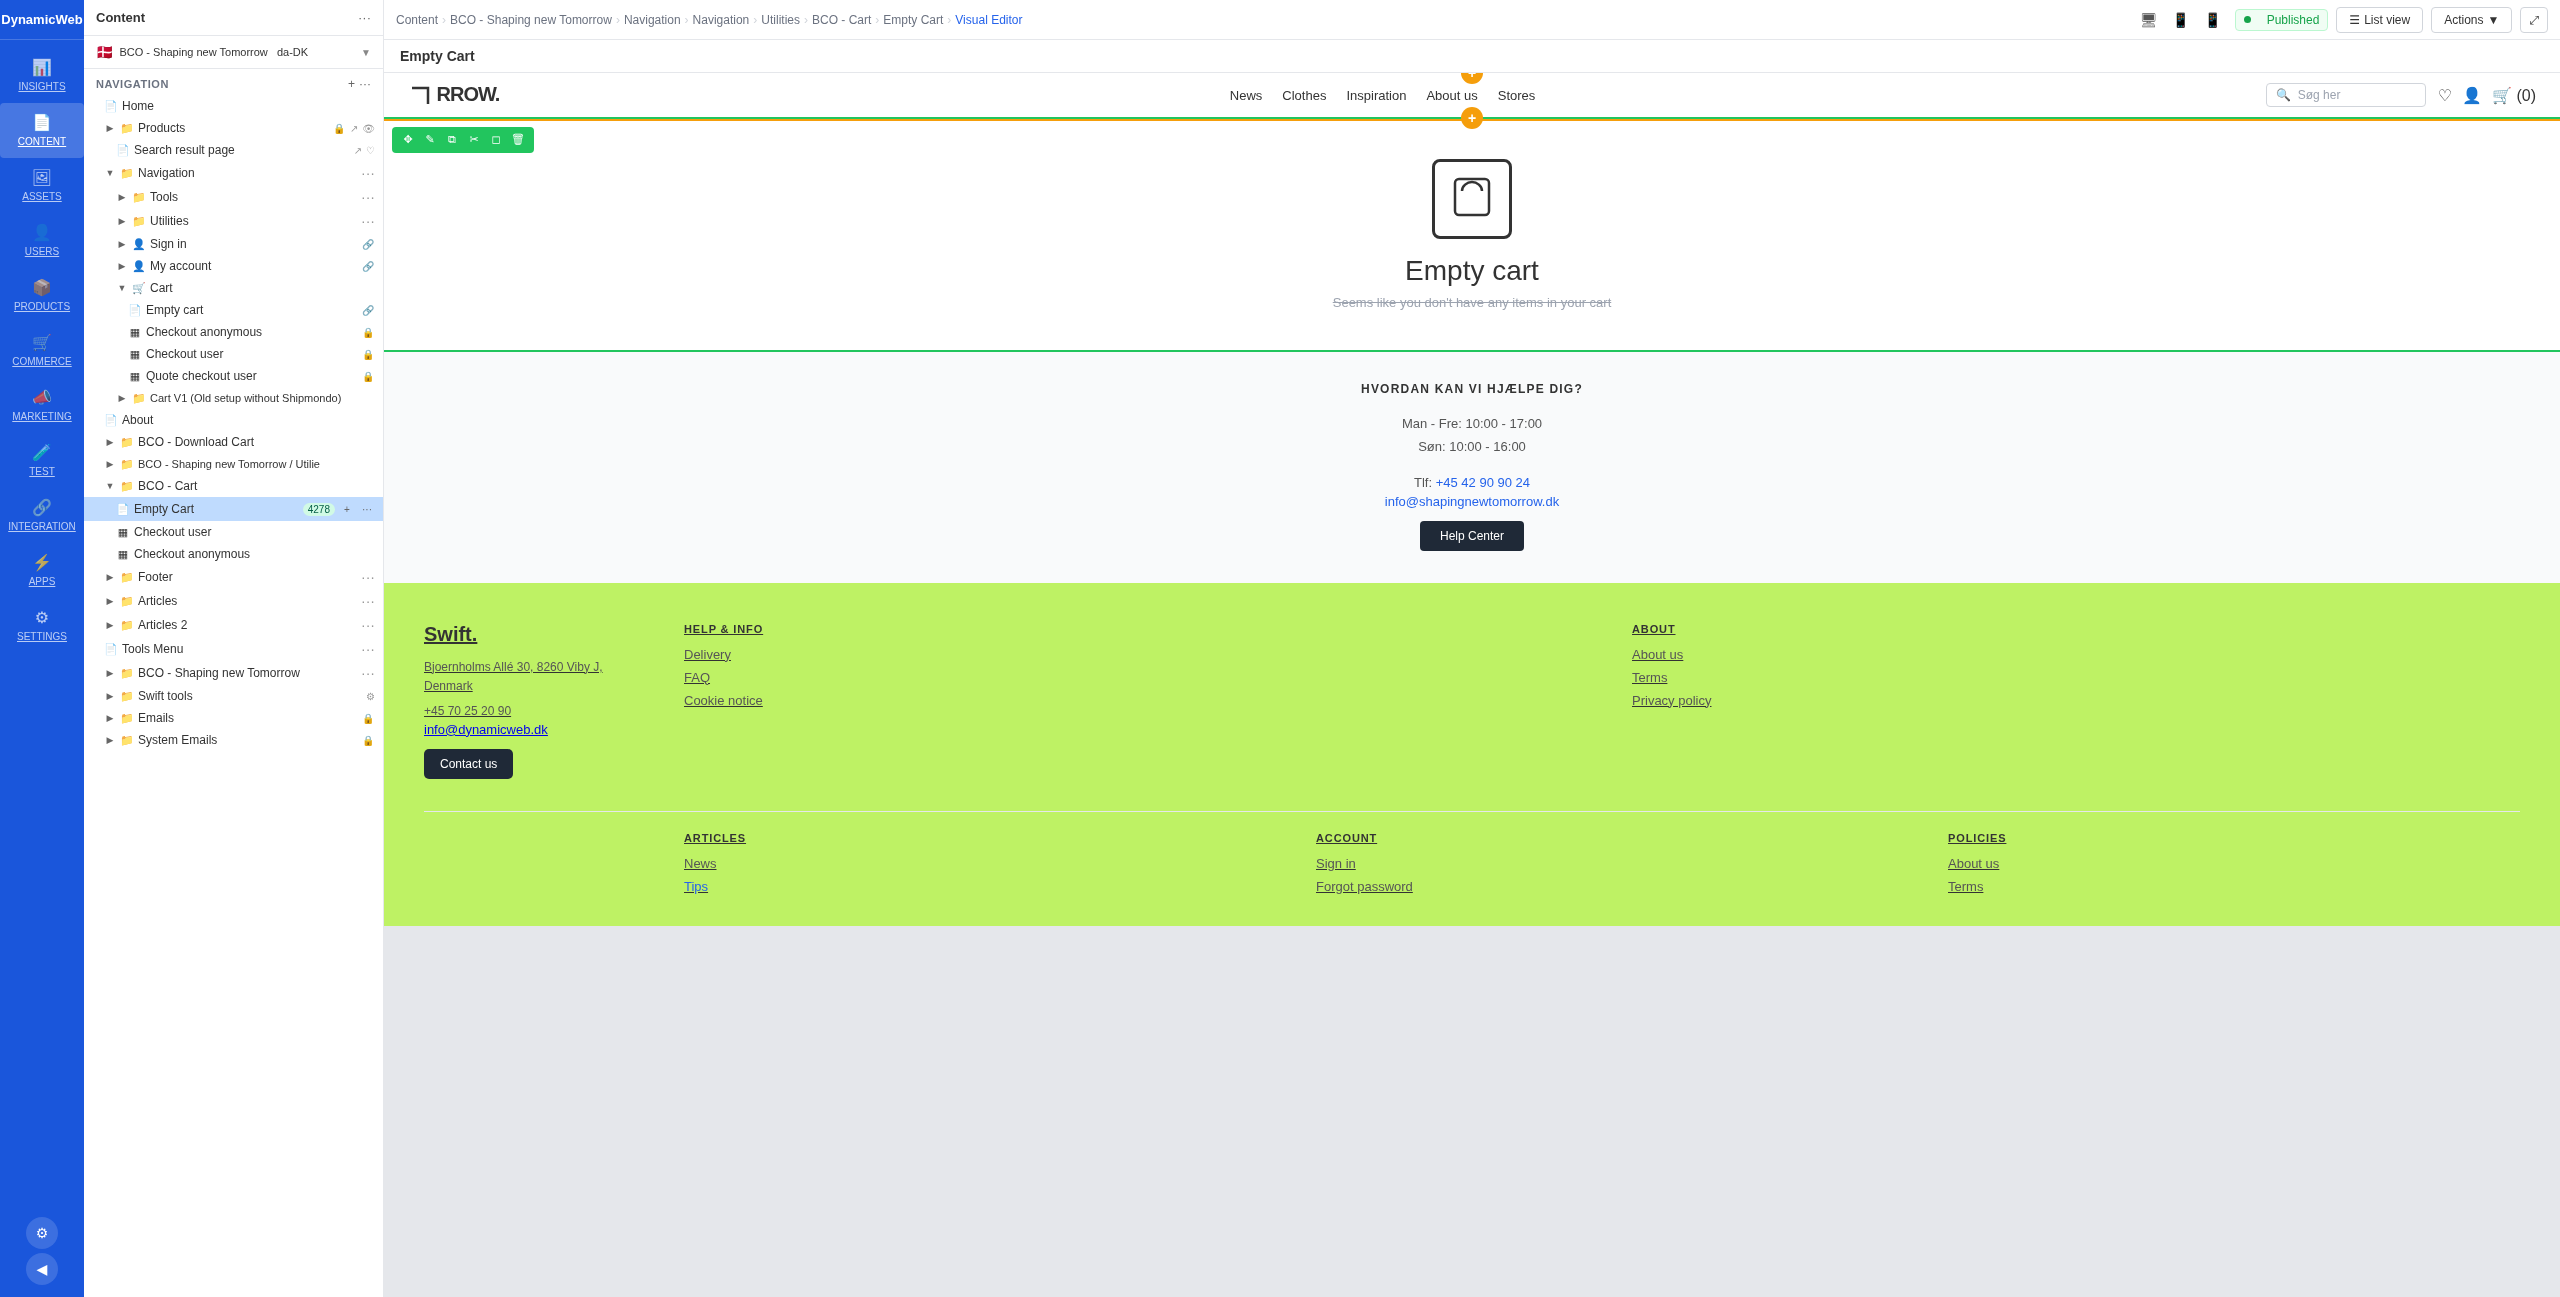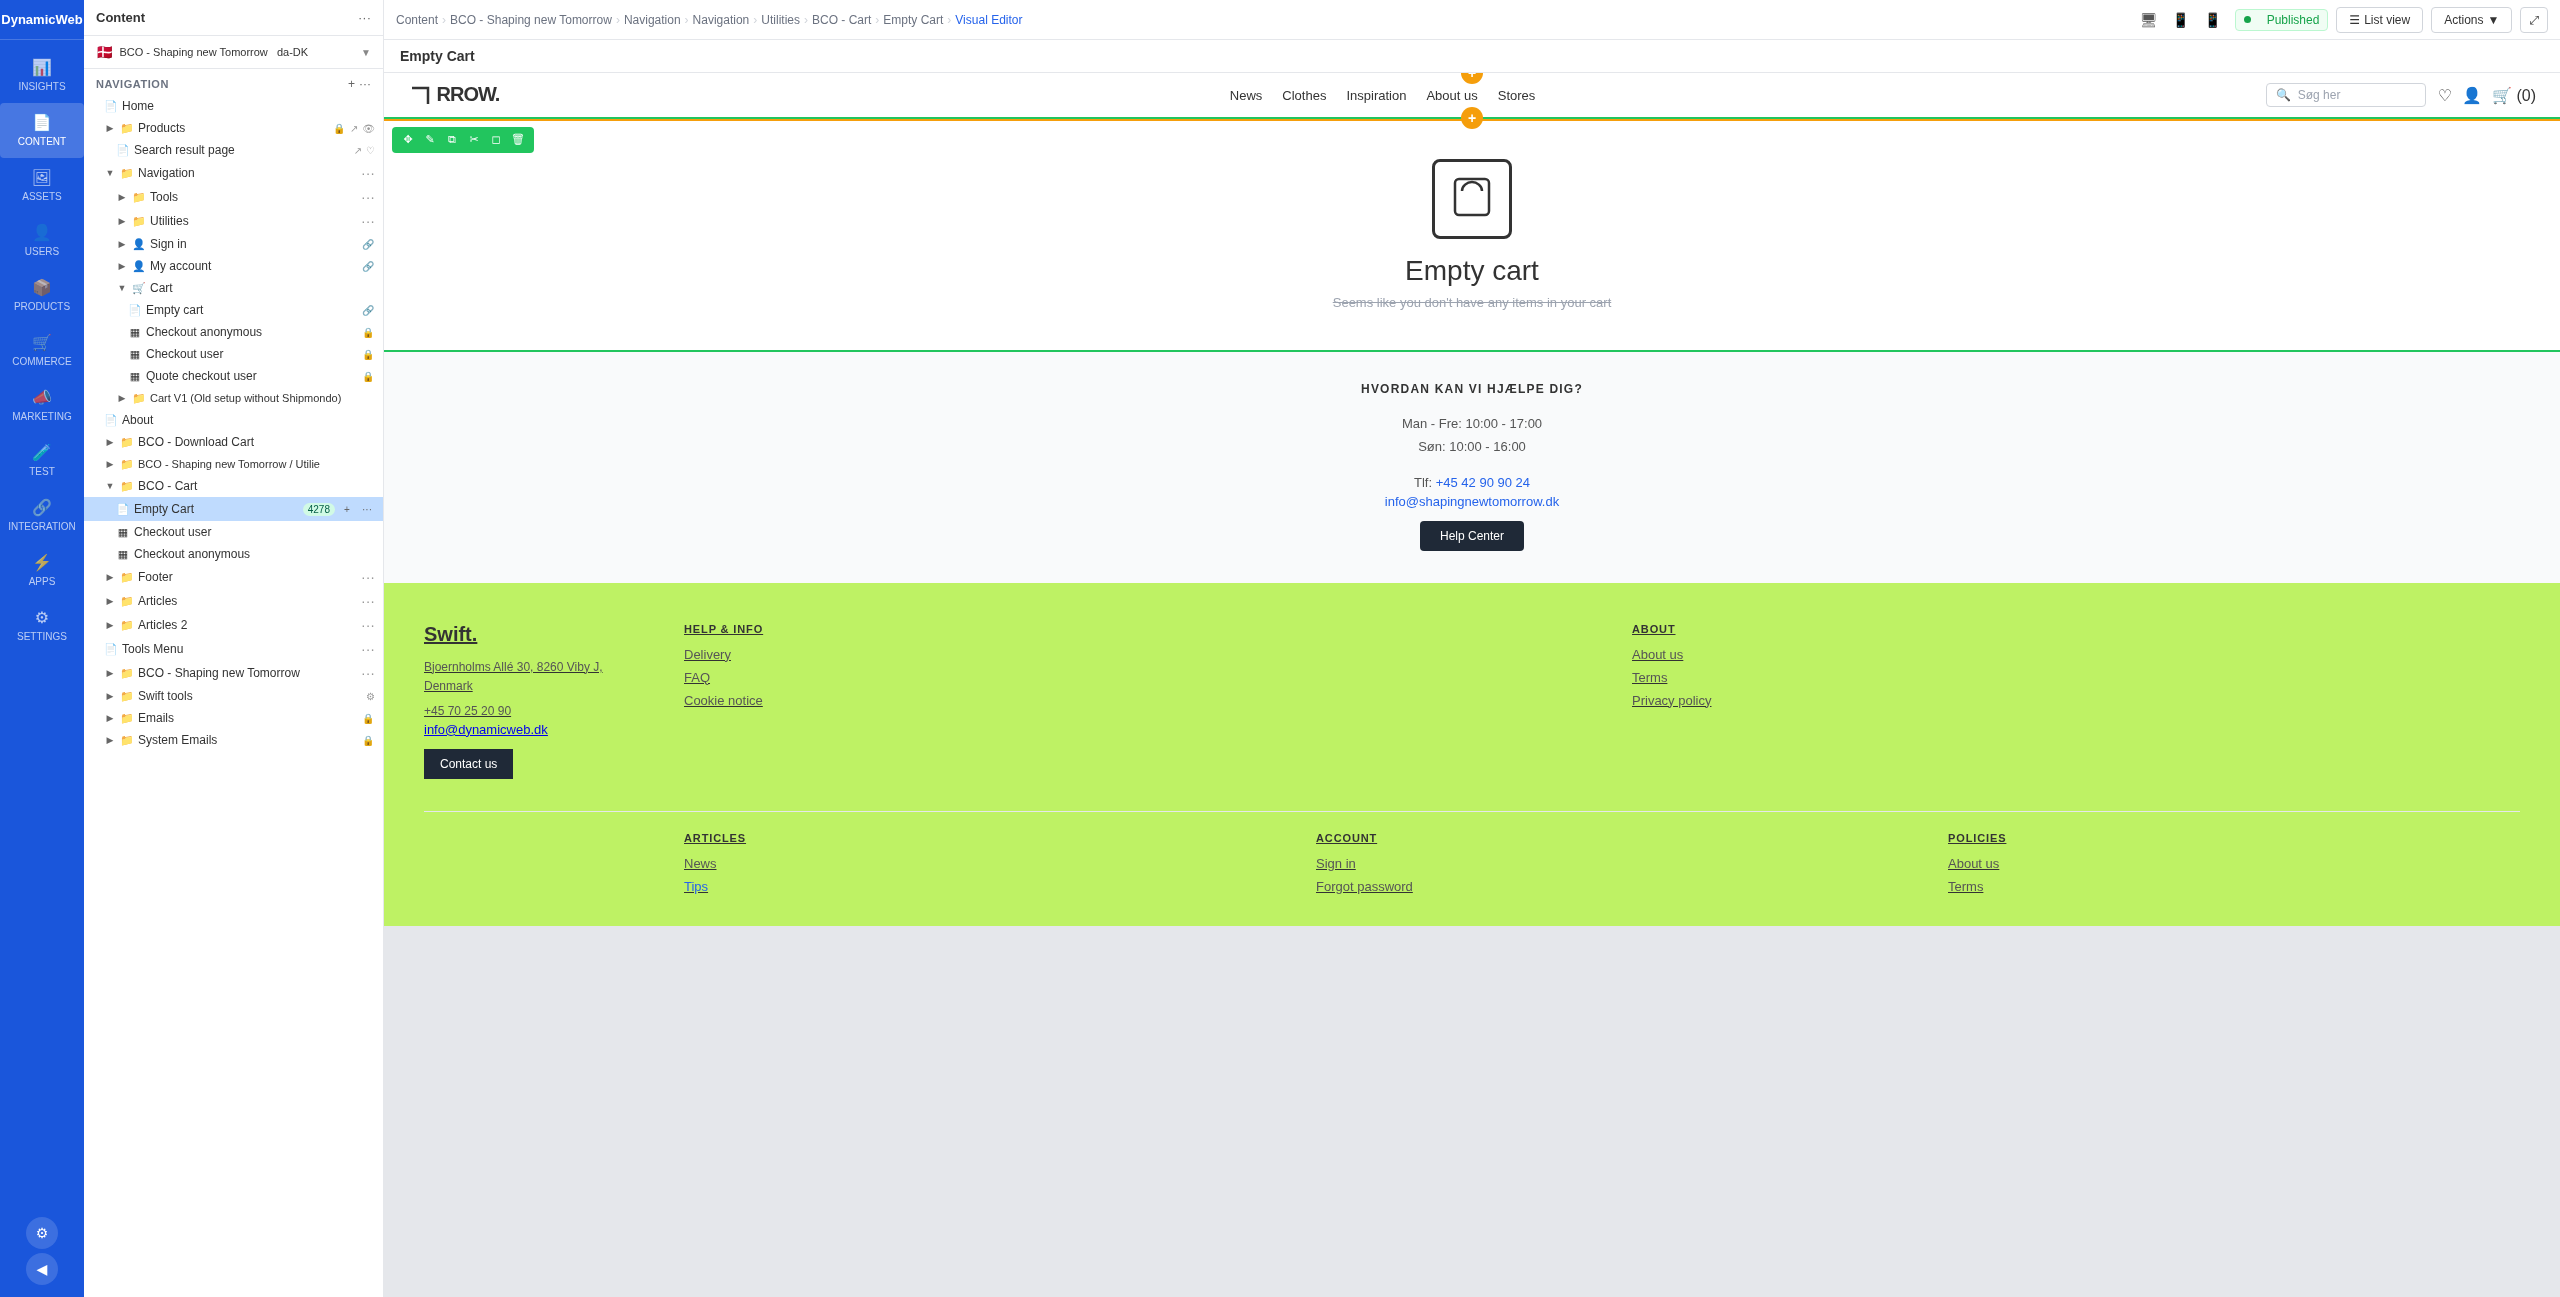--- a/index.html
+++ b/index.html
@@ -5,21 +5,21 @@
     * { box-sizing: border-box; margin: 0; padding: 0; }
     body { font-family: -apple-system, BlinkMacSystemFont, 'Segoe UI', sans-serif; font-size: 13px; color: #333; display: flex; height: 100vh; overflow: hidden; }
 
     
     .sidebar { width: 84px; background: #1a56db; display: flex; flex-direction: column; align-items: center; padding-top: 0; flex-shrink: 0; }
     .sidebar-logo { width: 100%; padding: 12px 8px; display: flex; align-items: center; justify-content: center; border-bottom: 1px solid rgba(255,255,255,0.2); margin-bottom: 8px; }
     .sidebar-logo-text { color: white; font-size: 13px; font-weight: 700; }
     .sidebar-item { width: 100%; display: flex; flex-direction: column; align-items: center; padding: 10px 4px; cursor: pointer; color: rgba(255,255,255,0.7); font-size: 10px; gap: 4px; border-radius: 4px; }
     .sidebar-item.active { background: rgba(255,255,255,0.2); color: white; }
     .sidebar-item-icon { font-size: 16px; }
-    .sidebar-item-label { text-align: left; line-height: 1.2; }
+    .sidebar-item-label { text-align: left; line-height: 1.2; text-decoration: underline; }
     .sidebar-bottom { margin-top: auto; padding-bottom: 12px; display: flex; flex-direction: column; align-items: center; gap: 4px; }
     .sidebar-bottom-icon { width: 32px; height: 32px; display: flex; align-items: center; justify-content: center; border-radius: 50%; background: rgba(255,255,255,0.15); cursor: pointer; color: white; font-size: 14px; }
 
     
     .content-panel { width: 300px; background: #fff; border-right: 1px solid #e5e7eb; display: flex; flex-direction: column; flex-shrink: 0; overflow: hidden; }
     .content-panel-header { display: flex; align-items: center; justify-content: space-between; padding: 10px 12px; border-bottom: 1px solid #e5e7eb; }
     .content-panel-title { font-size: 13px; font-weight: 600; color: #333; }
     .content-panel-actions { display: flex; gap: 4px; color: #666; cursor: pointer; }
 
     .site-selector { display: flex; align-items: center; gap: 6px; padding: 8px 12px; border-bottom: 1px solid #e5e7eb; font-size: 12px; color: #333; }
@@ -102,21 +102,21 @@
     .help-email a { color: #2563eb; text-decoration: none; font-size: 13px; }
     .help-btn { display: inline-block; background: #1f2937; color: white; padding: 8px 20px; border-radius: 4px; font-size: 12px; margin-top: 12px; cursor: pointer; }
 
     
     .store-footer { background: #bef264; padding: 40px 40px 24px; text-decoration: underline; }
     .footer-top { display: flex; gap: 60px; margin-bottom: 32px; }
     .footer-brand { flex: 0 0 200px; }
     .footer-brand-name { font-size: 20px; font-weight: 800; margin-bottom: 12px; }
     .footer-brand-address { font-size: 12px; color: #555; line-height: 1.6; margin-bottom: 8px; }
     .footer-brand-phone { font-size: 12px; color: #555; margin-bottom: 4px; }
-    .footer-contact-btn { display: inline-block; background: #1f2937; color: white; padding: 8px 16px; border-radius: 0; font-size: 12px; margin-top: 12px; cursor: pointer; }
+    .footer-contact-btn { display: inline-block; background: #1f2937; color: white; padding: 8px 16px; border-radius: 5px; font-size: 12px; margin-top: 12px; cursor: pointer; }
     .footer-col { flex: 1; }
     .footer-col-title { font-size: 11px; font-weight: 700; letter-spacing: 0.08em; color: #333; margin-bottom: 12px; }
     .footer-col-link { display: block; font-size: 13px; color: #555; margin-bottom: 8px; cursor: pointer; text-decoration: none; }
 
     .footer-bottom { border-top: 1px solid #e5e7eb; padding-top: 20px; display: flex; gap: 60px; }
 
     
     ::-webkit-scrollbar { width: 6px; }
     ::-webkit-scrollbar-track { background: #f1f1f1; }
     ::-webkit-scrollbar-thumb { background: #ccc; border-radius: 3px; }

